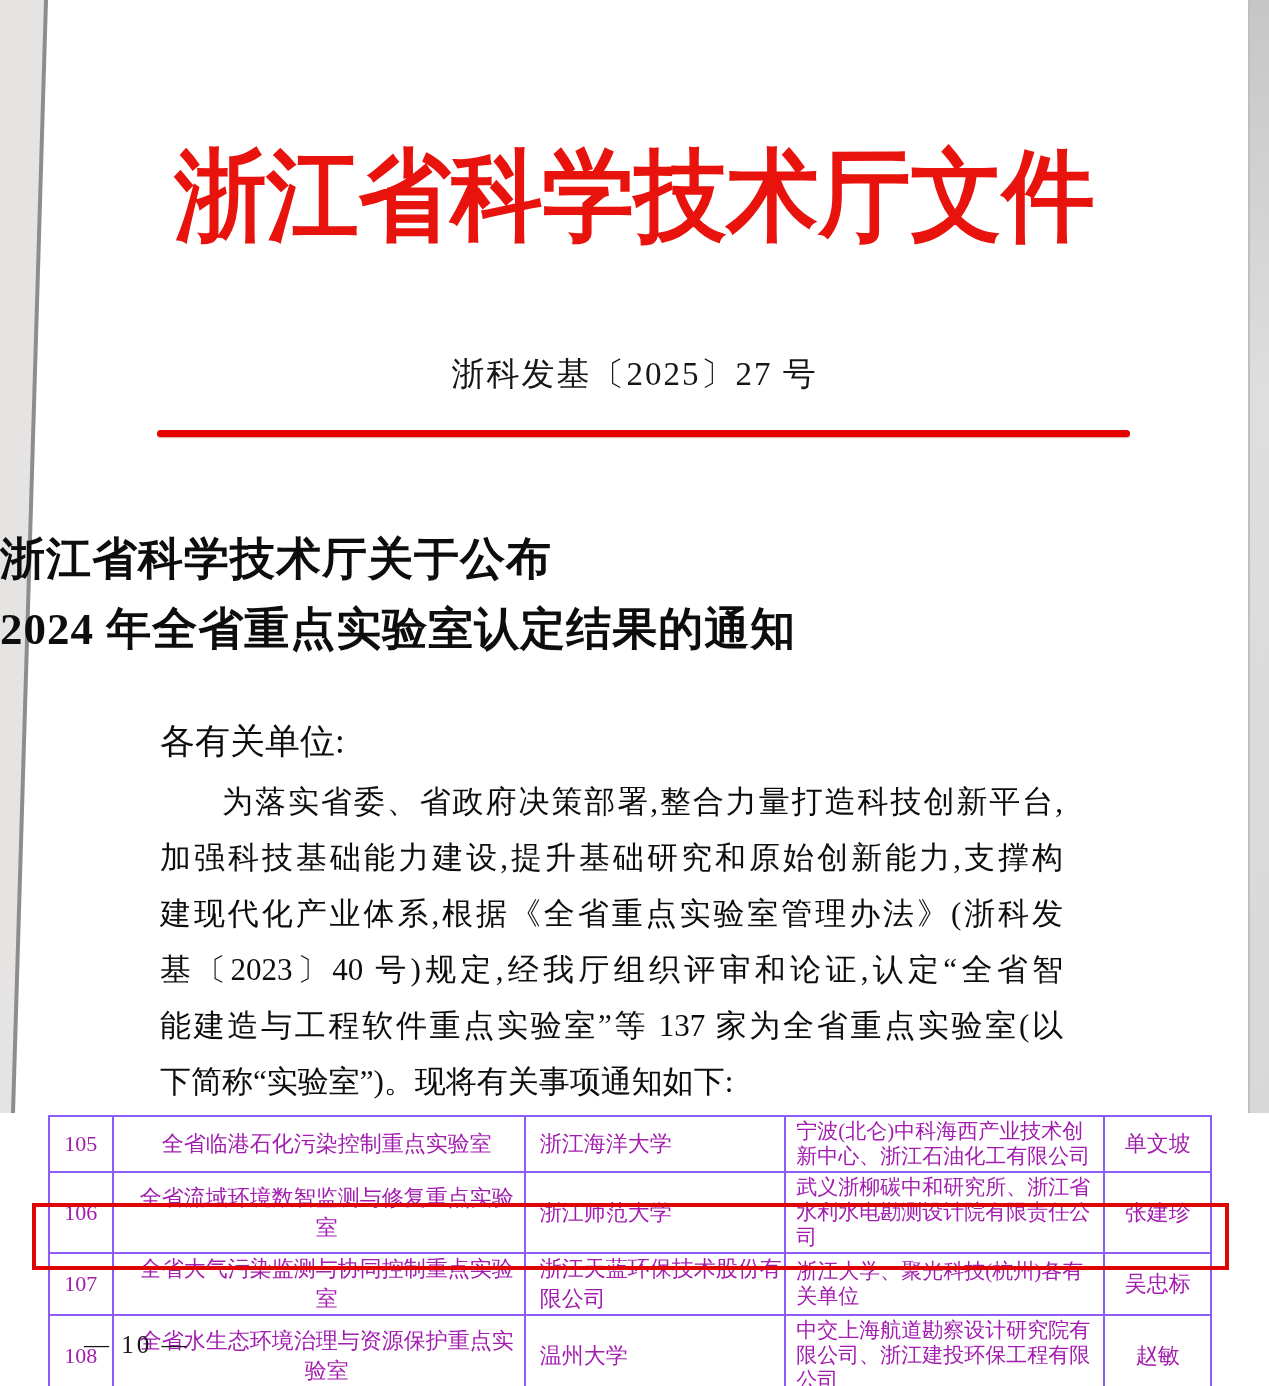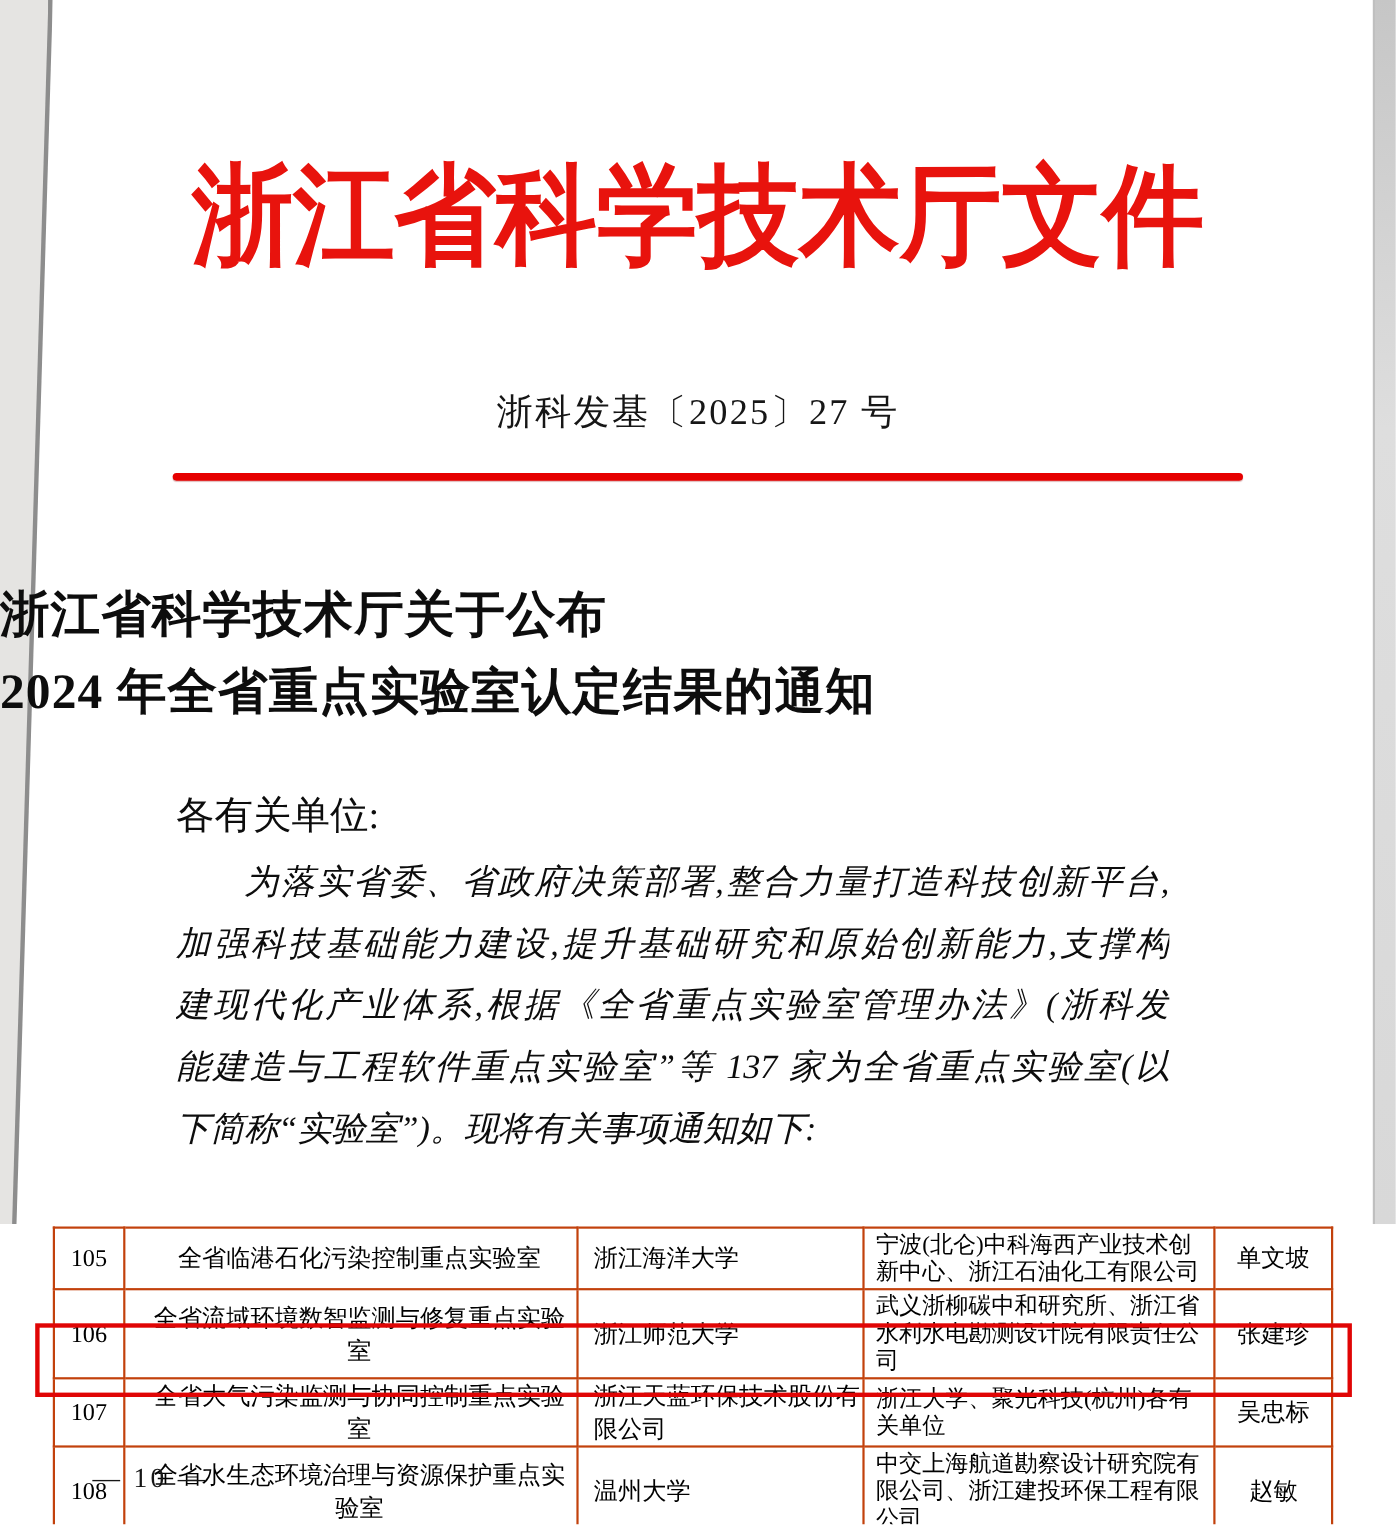--- a/index.html
+++ b/index.html
@@ -25,30 +25,30 @@
                 font-size:33px; letter-spacing:2px; color:#161616; }
   .red-rule   { position:absolute; top:430px; left:157px; width:973px; height:7px;
                 background:#e60000; border-radius:4px; box-shadow:0 1px 1px rgba(140,0,0,.35); }
 
   .notice-title { position:absolute; top:524px; left:0; right:0; text-align:left;
                   font-size:45px; font-weight:bold; line-height:70px; letter-spacing:1px; color:#0d0d0d; }
 
   .salutation { position:absolute; top:718px; left:160px; font-size:35px; color:#0d0d0d; }
 
   .body-text  { position:absolute; top:774px; left:160px; width:903px; font-size:31px; color:#0d0d0d; }
-  .body-line  { height:56px; line-height:56px; text-align:justify; text-align-last:justify; overflow:hidden;font-style:italic; }
+  .body-line  { height:56px; line-height:56px; text-align:justify; text-align-last:justify; overflow:hidden; }
   .body-line.first { text-indent:2em; }
   .body-line.last  { text-align-last:left; }
 
   
   .table-region { position:absolute; top:1113px; left:0; width:1269px; height:273px; background:#fff; }
 
   table.results { position:absolute; top:2px; left:48px; width:1164px;
                   border-collapse:collapse; table-layout:fixed; }
-  table.results td { border:2px solid #c2410c; font-size:22px; vertical-align:middle; color:#000000; }
+  table.results td { border:2px solid #8b5cf6; font-size:22px; vertical-align:middle; color:#a21caf; }
   tr.r0 { height:50px; } tr.r1 { height:46px; } tr.r2 { height:52px; } tr.r3 { height:50px; }
   .c-no       { width:62px;  text-align:center; }
   .c-lab      { width:402px; padding-left:16px;text-align:center; }
   .c-host     { width:254px; padding-left:14px; }
   .c-partners { width:311px; font-size:21px !important; line-height:25px; padding:2px 4px 2px 10px; }
   .c-director { width:104px; text-align:center; }
 
   .highlight-box { position:absolute; top:90px; left:32px; width:1197px; height:67px;
                    border:4px solid #e00505; pointer-events:none; }
 
@@ -72,20 +72,21 @@
       <div>浙江省科学技术厅关于公布</div>
       <div>2024 年全省重点实验室认定结果的通知</div>
     </div>
 
     <div class="salutation">各有关单位:</div>
 
     <div class="body-text">
       <div class="body-line first">为落实省委、省政府决策部署,整合力量打造科技创新平台,</div>
       <div class="body-line">加强科技基础能力建设,提升基础研究和原始创新能力,支撑构</div>
       <div class="body-line">建现代化产业体系,根据《全省重点实验室管理办法》(浙科发</div>
+      <div class="body-line">基〔2023〕40 号)规定,经我厅组织评审和论证,认定“全省智</div>
       <div class="body-line">能建造与工程软件重点实验室”等 137 家为全省重点实验室(以</div>
       <div class="body-line last">下简称“实验室”)。现将有关事项通知如下:</div>
     </div>
   </div>
 
   <div class="table-region">
     <table class="results">
       <tbody>
         <tr class="r0">
           <td class="c-no">105</td>

